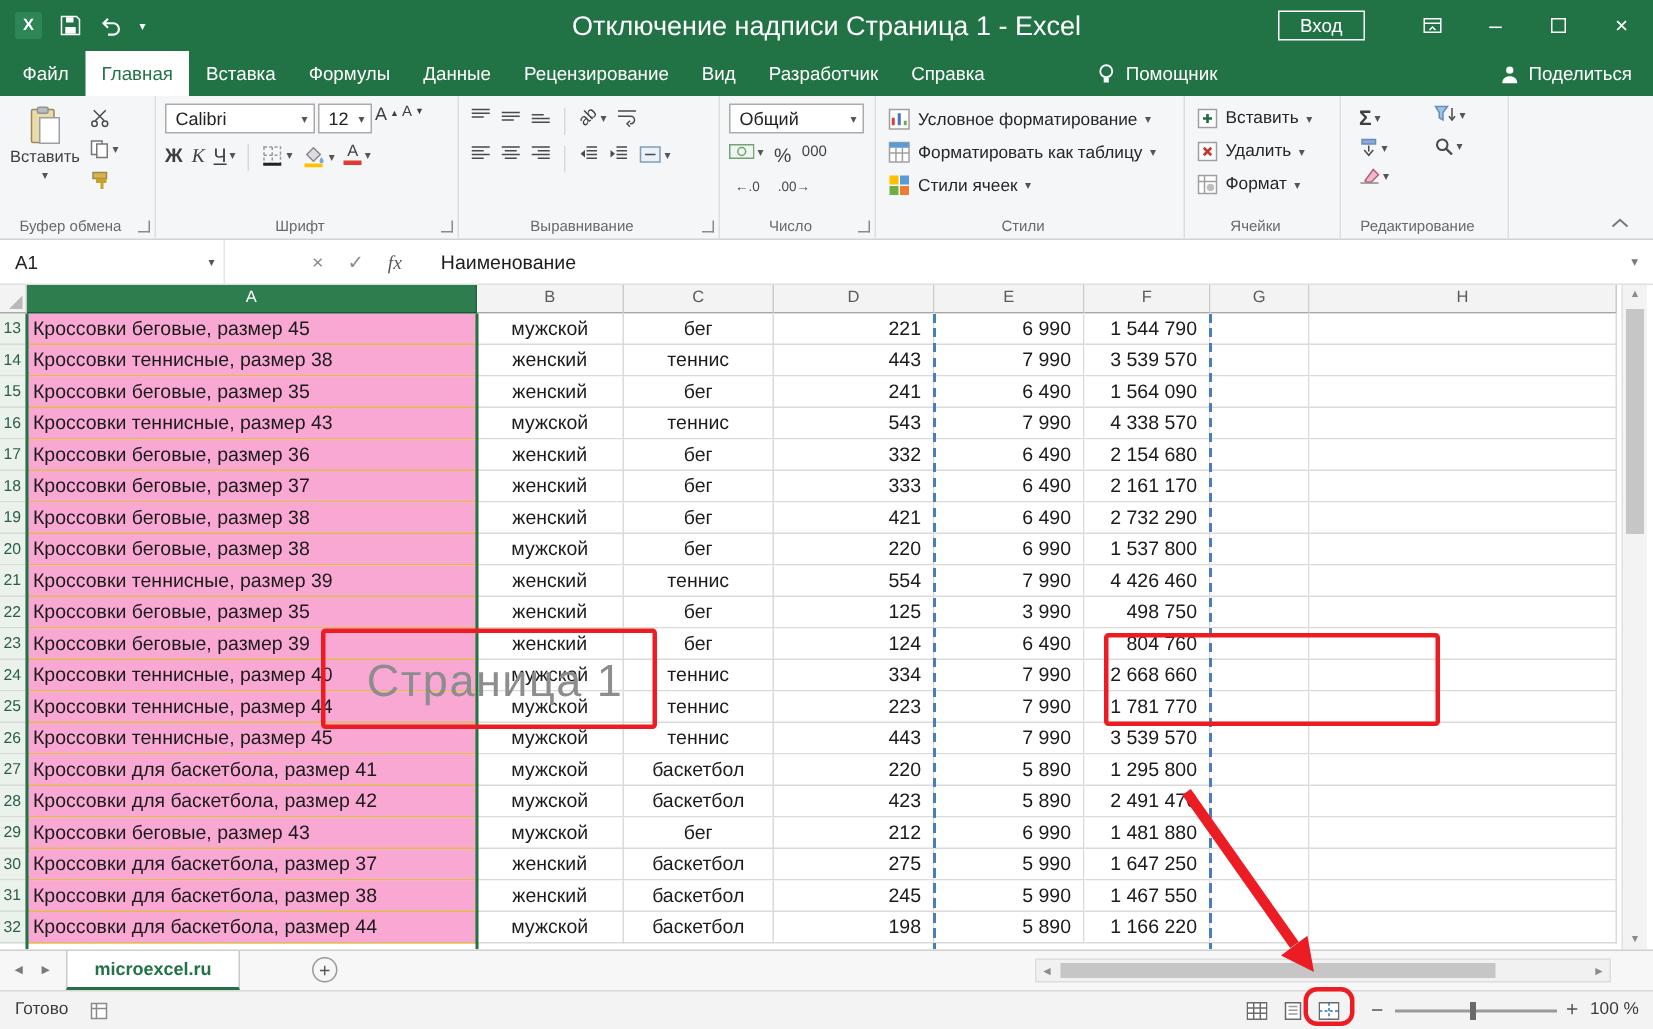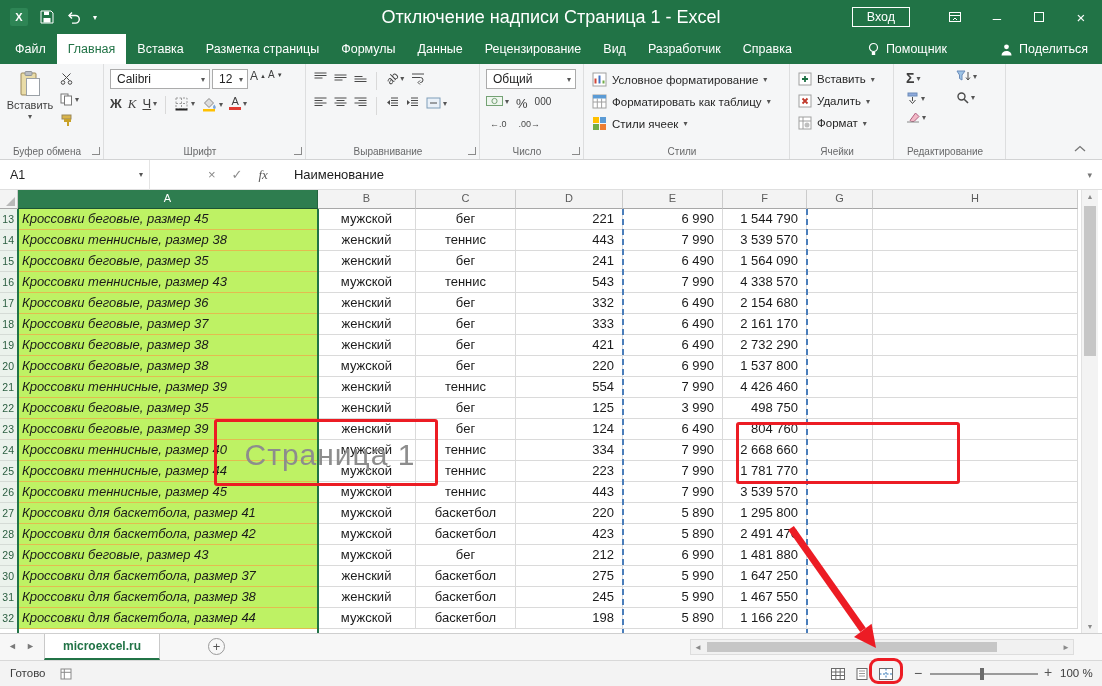--- a/index.html
+++ b/index.html
@@ -57,21 +57,21 @@
 #gridhead { display:flex; height:19px; }
 .gh { border-right:1px solid #CBCBCB; border-bottom:1px solid #A8A8A8; background:#F3F3F3; font-size:11px; color:#5b5b5b; text-align:center; line-height:17px; }
 .gh.sel { background:#2E7D4F; color:#fff; border-right-color:#24643F; border-bottom-color:#1C5434; }
 #corner { width:18px; position:relative; }
 #corner:after { content:""; position:absolute; right:2px; bottom:2px; border-left:9px solid transparent; border-bottom:9px solid #B9B9B9; }
 .wA{width:300px}.wB{width:98px}.wC{width:100px}.wD{width:107px}.wE{width:100px}.wF{width:84px}.wG{width:66px}.wH{width:205px}
 #gridrows { height:424px; overflow:hidden; }
 .grow { display:flex; height:21px; }
 .rh { width:18px; background:#EBF2EC; border-right:1px solid #C8CFC9; border-bottom:1px solid #D5DBD6; font-size:10.5px; color:#2C5F42; text-align:right; padding-right:3px; line-height:20px; }
 .cell { border-right:1px solid #DADADA; border-bottom:1px solid #DADADA; font-size:13px; line-height:20px; white-space:nowrap; overflow:hidden; color:#1b1b1b; background:#fff; }
-.cell.a { background:#bef264; border-right-color:#E2BC50; border-bottom-color:#E2BC50; padding-left:4px;font-style:italic; }
+.cell.a { background:#f9a8d4; border-right-color:#E2BC50; border-bottom-color:#E2BC50; padding-left:4px; }
 .cell.ctr { text-align:center; }
 .cell.num { text-align:right; padding-right:8px; }
 .selline { position:absolute; top:19px; width:2px; height:424px; background:#217346; z-index:6; }
 .pbline { position:absolute; top:19px; width:2px; height:424px; background:repeating-linear-gradient(180deg,#4A7EBB 0 6px, transparent 6px 10px); z-index:4; }
 .watermark { position:absolute; width:320px; text-align:center; font-size:30px; color:#8D8D8D; z-index:5; letter-spacing:1px; }
 
 
 #vscroll { position:absolute; left:1081px; top:190px; width:17px; height:443px; background:#F3F3F3; border-left:1px solid #E2E2E2; z-index:7; }
 .sarrow { position:absolute; left:0; width:16px; text-align:center; font-size:7px; color:#8a8a8a; }
 #vthumb { position:absolute; left:2px; top:16px; width:12px; height:150px; background:#C6C6C6; }
@@ -130,21 +130,20 @@
         <span class="maxbox"></span>
       </span>
     <span class="winbtn">×</span>
   </div>
 </div>
 
 <div id="ribbontabs">
   <span class="rtab">Файл</span>
   <span class="rtab active">Главная</span>
   <span class="rtab">Вставка</span>
-  <span class="rtab">Разметка страницы</span>
   <span class="rtab">Формулы</span>
   <span class="rtab">Данные</span>
   <span class="rtab">Рецензирование</span>
   <span class="rtab">Вид</span>
   <span class="rtab">Разработчик</span>
   <span class="rtab">Справка</span>
   <span id="assistant">
     <svg width="13" height="14" viewBox="0 0 13 14">
         <circle cx="6.5" cy="5.5" r="4" fill="none" stroke="#fff" stroke-width="1.2"></circle>
         <rect x="4.8" y="10" width="3.4" height="3" fill="#fff"></rect>

